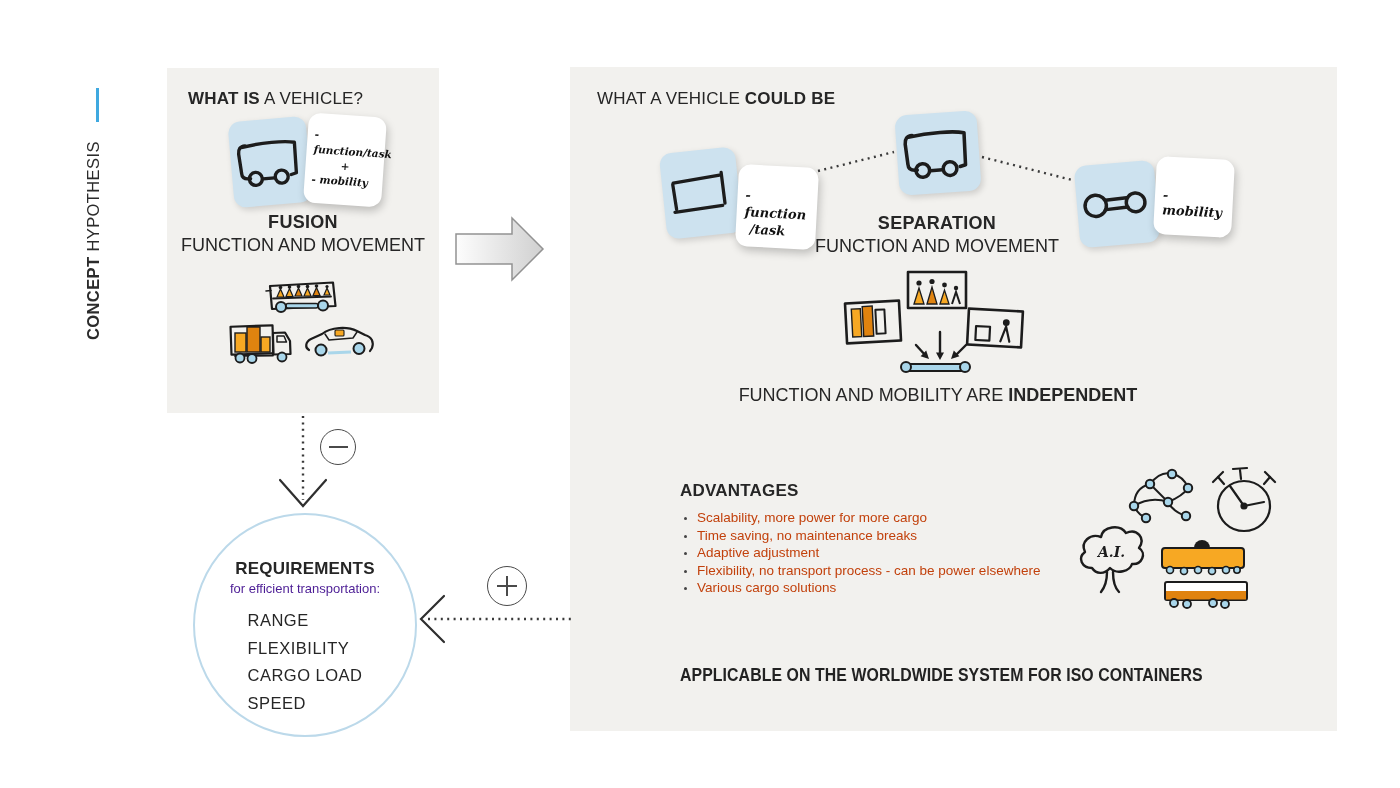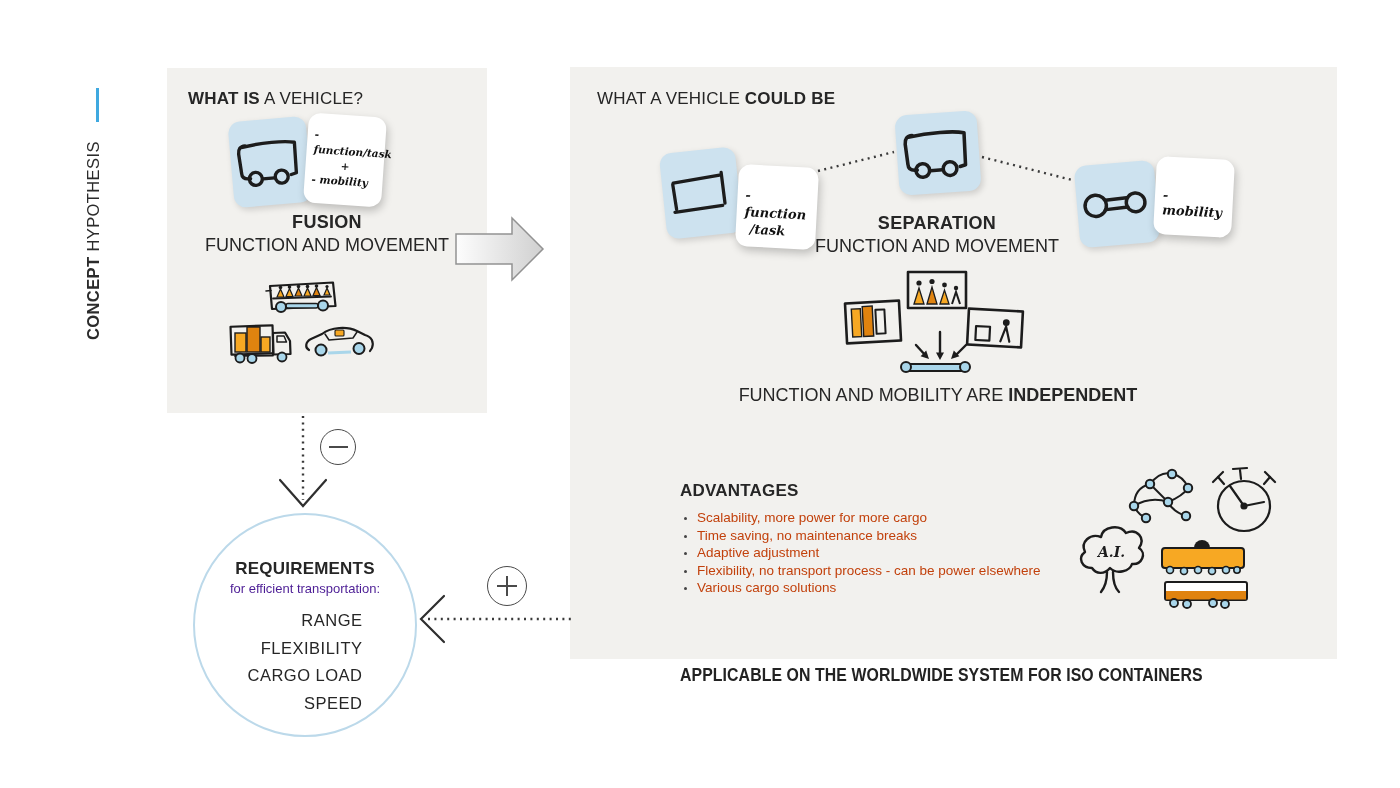--- a/index.html
+++ b/index.html
@@ -9,43 +9,43 @@
 
   
   .accent-line { position:absolute; left:96px; top:88px; width:3px; height:34px; background:var(--accent-blue); }
   .sidebar-label { position:absolute; left:84px; top:140px; height:200px;
     writing-mode:vertical-rl; transform:rotate(180deg); white-space:nowrap;
     font-size:16.5px; letter-spacing:.4px; color:#2b2b2b; }
   .sidebar-label b { font-weight:700; }
 
   
   .panel { position:absolute; background:var(--panel-bg); }
-  .left-panel  { left:167px; top:68px; width:320px; height:345px; }
-  .right-panel { left:570px; top:67px; width:767px; height:592px; }
+  .left-panel  { left:167px; top:68px; width:272px; height:345px; }
+  .right-panel { left:570px; top:67px; width:767px; height:664px; }
 
   .panel-title { position:absolute; font-size:17px; letter-spacing:.2px; color:#262626; }
   .panel-title b { font-weight:700; }
 
   .h-title { position:absolute; width:100%; text-align:center; font-size:18px; font-weight:700; letter-spacing:.3px; }
   .h-sub   { position:absolute; width:100%; text-align:center; font-size:18px; }
 
   
   .sticky { position:absolute; border-radius:12px; z-index:10; }
   .sticky.blue  { background:var(--sticky-blue); box-shadow:2px 3px 6px rgba(0,0,0,.15); }
   .sticky.white { background:#fff; box-shadow:2px 4px 8px rgba(0,0,0,.22); }
   .sticky svg { position:absolute; inset:0; width:100%; height:100%; }
   .hand { font-family:"DejaVu Serif", serif; font-style:italic; font-weight:700; color:#111; }
 
   
   .req-circle { position:absolute; left:193px; top:513px; width:224px; height:224px;
     border:2px solid var(--circle-blue); border-radius:50%; background:#fff;
     display:flex; flex-direction:column; align-items:center; padding-top:44px; z-index:4; }
   .req-title { font-size:17px; font-weight:700; letter-spacing:.2px; }
   .req-sub   { font-size:13px; color:#4c1d95; margin-top:2px; }
-  .req-items { margin-top:11px; text-align:right; }
+  .req-items { margin-top:11px; text-align:left; }
   .req-item  { font-size:16.5px; letter-spacing:.5px; line-height:27.5px; }
 
   
   .badge { position:absolute; border:1.5px solid #4a4a4a; border-radius:50%;
     display:flex; align-items:center; justify-content:center; background:#fff; z-index:6; }
   .minus-badge { left:320px; top:429px; width:36px; height:36px; }
   .plus-badge  { left:487px; top:566px; width:40px; height:40px; }
   .bar-h { width:19px; height:2px; background:#4a4a4a; }
   .plus-wrap { position:relative; width:20px; height:20px; }
   .plus-wrap .bar-h { position:absolute; left:0; top:9px; width:20px; }

